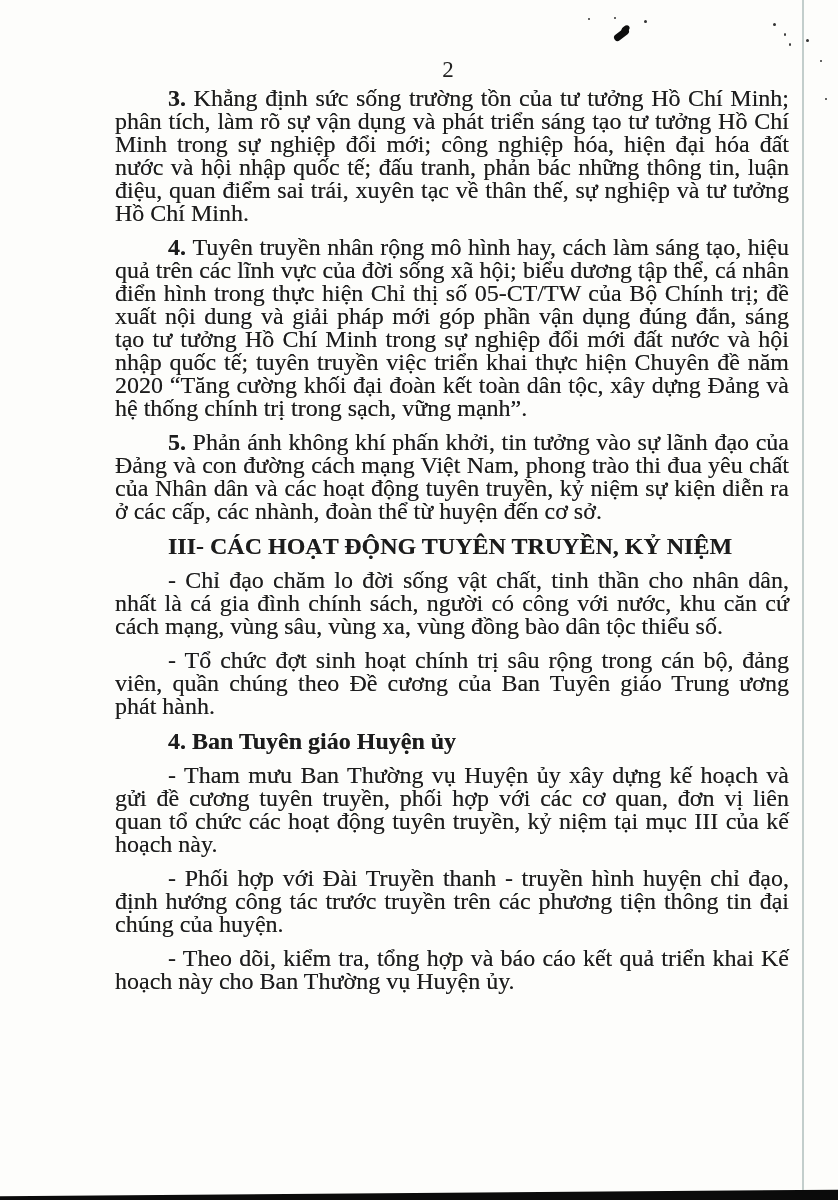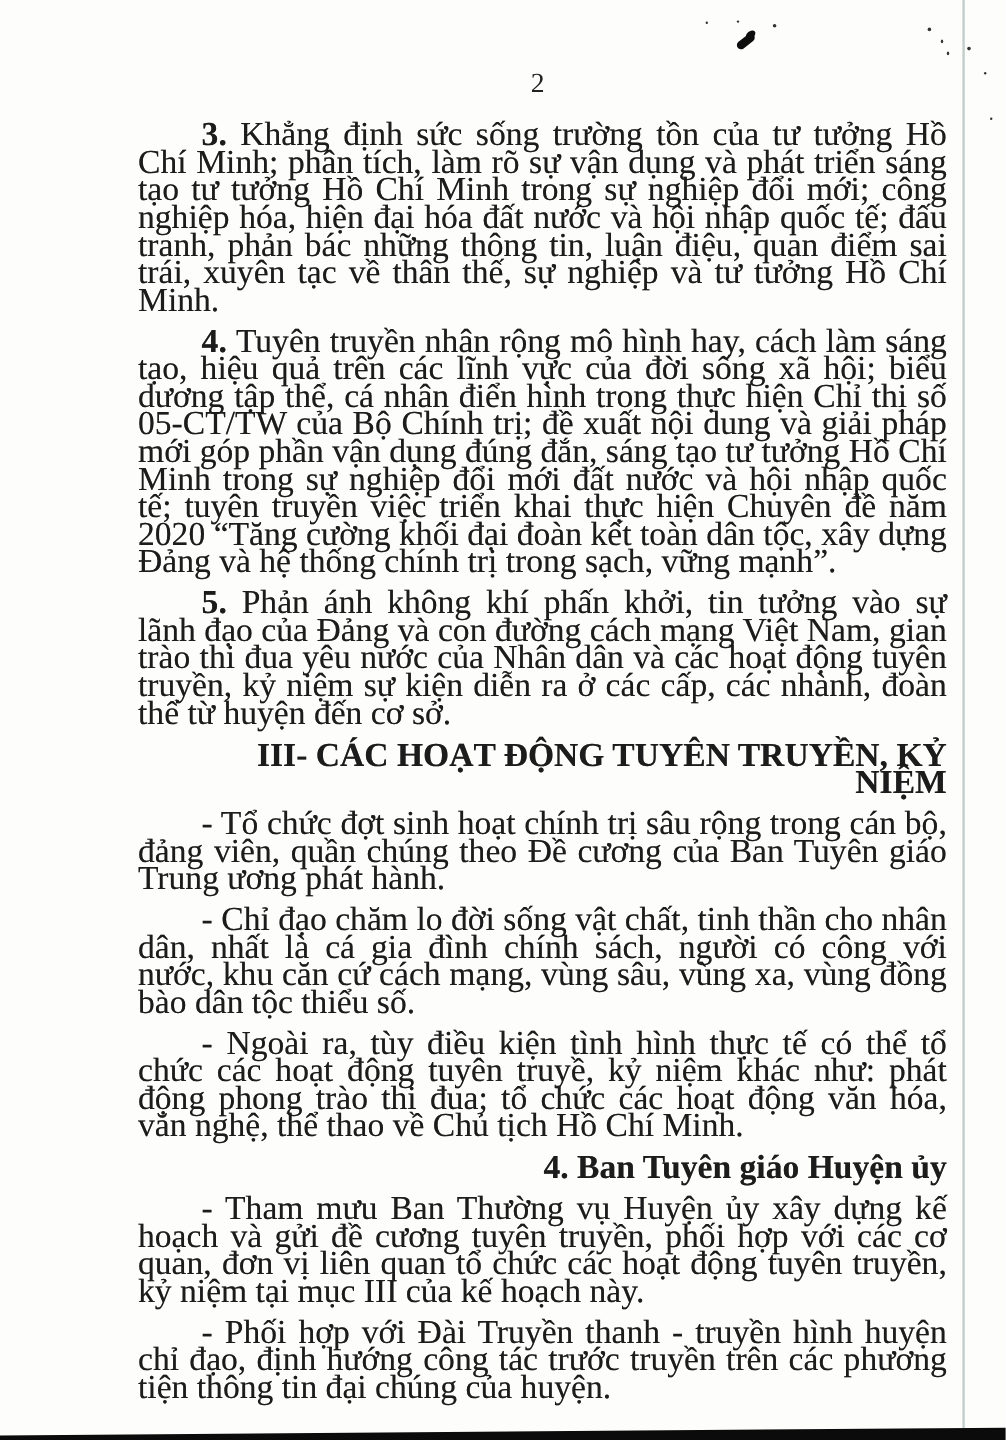--- a/index.html
+++ b/index.html
@@ -12,30 +12,30 @@
   .page {
     position: absolute; inset: 0;
     background: #fdfdfb;
   }
   .page-number {
     position: absolute; top: 57px; left: 0; right: 0;
     text-align: center; transform: translateX(29px);
     font-size: 23px; color: #222;
   }
   .doc {
-    position: absolute; top: 101px; left: 115px; width: 674px;
-    font-size: 28px; line-height: 23px;
+    position: absolute; top: 87px; left: 115px; width: 674px;
+    font-size: 24px; line-height: 23px;
     color: #1c1c1c;
     text-align: justify;
     text-shadow: 0 0 0.5px rgba(20,20,20,0.55);
   }
   .doc p { margin: 0 0 11px 0; text-indent: 53px; }
   .doc p.section-heading,
   .doc p.sub-heading {
-    font-weight: bold; text-align: right; margin: 12px 0 11px 0;
+    font-weight: bold; text-align: left; margin: 12px 0 11px 0;
   }
   .seg-bold { font-weight: bold; }
   .seg-italic { }
 
   
   .edge-line {
     position: absolute; left: 802px; top: 0; width: 2px; height: 1200px;
     background: #b9c6c3; opacity: 0.85;
   }
   .bottom-bar {
@@ -65,28 +65,28 @@
 </head>
 <body>
 
 <div class="page" style="background: rgb(253, 253, 251);">
 
   <div class="page-number">2</div>
 
   <div class="doc" style="color: rgb(28, 28, 28);">
       <p class="paragraph"><span class="seg-bold">3. </span><span>Khẳng định sức sống trường tồn của tư tưởng Hồ Chí Minh; phân tích, làm rõ sự vận dụng và phát triển sáng tạo tư tưởng Hồ Chí Minh trong sự nghiệp đổi mới; công nghiệp hóa, hiện đại hóa đất nước và hội nhập quốc tế; đấu tranh, phản bác những thông tin, luận điệu, quan điểm sai trái, xuyên tạc về thân thế, sự nghiệp và tư tưởng Hồ Chí Minh.</span></p>
       <p class="paragraph"><span class="seg-bold">4. </span><span>Tuyên truyền nhân rộng mô hình hay, cách làm sáng tạo, hiệu quả trên các lĩnh vực của đời sống xã hội; biểu dương tập thể, cá nhân điển hình trong thực hiện Chỉ thị số 05-CT/TW của Bộ Chính trị; đề xuất nội dung và giải pháp mới góp phần vận dụng đúng đắn, sáng tạo tư tưởng Hồ Chí Minh trong sự nghiệp đổi mới đất nước và hội nhập quốc tế; tuyên truyền việc triển khai thực hiện Chuyên đề năm 2020 </span><span class="seg-italic">“Tăng cường khối đại đoàn kết toàn dân tộc, xây dựng Đảng và hệ thống chính trị trong sạch, vững mạnh”</span><span>.</span></p>
-      <p class="paragraph"><span class="seg-bold">5. </span><span>Phản ánh không khí phấn khởi, tin tưởng vào sự lãnh đạo của Đảng và con đường cách mạng Việt Nam, gian trào thi đua yêu nước của Nhân dân và các hoạt động tuyên truyền, kỷ niệm sự kiện diễn ra ở các cấp, các nhành, đoàn thể từ huyện đến cơ sở.</span></p>
+      <p class="paragraph"><span class="seg-bold">5. </span><span>Phản ánh không khí phấn khởi, tin tưởng vào sự lãnh đạo của Đảng và con đường cách mạng Việt Nam, phong trào thi đua yêu chất của Nhân dân và các hoạt động tuyên truyền, kỷ niệm sự kiện diễn ra ở các cấp, các nhành, đoàn thể từ huyện đến cơ sở.</span></p>
       <p class="section-heading"><span class="seg-bold">III- CÁC HOẠT ĐỘNG TUYÊN TRUYỀN, KỶ NIỆM</span></p>
+      <p class="paragraph"><span>- Chỉ đạo chăm lo đời sống vật chất, tinh thần cho nhân dân, nhất là cá gia đình chính sách, người có công với nước, khu căn cứ cách mạng, vùng sâu, vùng xa, vùng đồng bào dân tộc thiểu số.</span></p>
       <p class="paragraph"><span>- Tổ chức đợt sinh hoạt chính trị sâu rộng trong cán bộ, đảng viên, quần chúng theo Đề cương của Ban Tuyên giáo Trung ương phát hành.</span></p>
-      <p class="paragraph"><span>- Chỉ đạo chăm lo đời sống vật chất, tinh thần cho nhân dân, nhất là cá gia đình chính sách, người có công với nước, khu căn cứ cách mạng, vùng sâu, vùng xa, vùng đồng bào dân tộc thiểu số.</span></p>
-      <p class="paragraph"><span>- Ngoài ra, tùy điều kiện tình hình thực tế có thể tổ chức các hoạt động tuyên truyề, kỷ niệm khác như: phát động phong trào thi đua; tổ chức các hoạt động văn hóa, văn nghệ, thể thao về Chủ tịch Hồ Chí Minh.</span></p>
       <p class="sub-heading"><span class="seg-bold">4. Ban Tuyên giáo Huyện ủy</span></p>
       <p class="paragraph"><span>- Tham mưu Ban Thường vụ Huyện ủy xây dựng kế hoạch và gửi đề cương tuyên truyền, phối hợp với các cơ quan, đơn vị liên quan tổ chức các hoạt động tuyên truyền, kỷ niệm tại mục III của kế hoạch này.</span></p>
       <p class="paragraph"><span>- Phối hợp với Đài Truyền thanh - truyền hình huyện chỉ đạo, định hướng công tác trước truyền trên các phương tiện thông tin đại chúng của huyện.</span></p>
+      <p class="paragraph"><span>- Theo dõi, kiểm tra, tổng hợp và báo cáo kết quả triển khai Kế hoạch này cho Ban Thường vụ Huyện ủy.</span></p>
     </div>
 
   <div class="ink-mark">
     <div class="stroke-a" style="background: rgb(13, 13, 13);"></div>
     <div class="stroke-b" style="background: rgb(13, 13, 13);"></div>
   </div>
   <div class="speck s1"></div>
   <div class="speck s2"></div>
   <div class="speck s3"></div>
   <div class="speck s4"></div>

